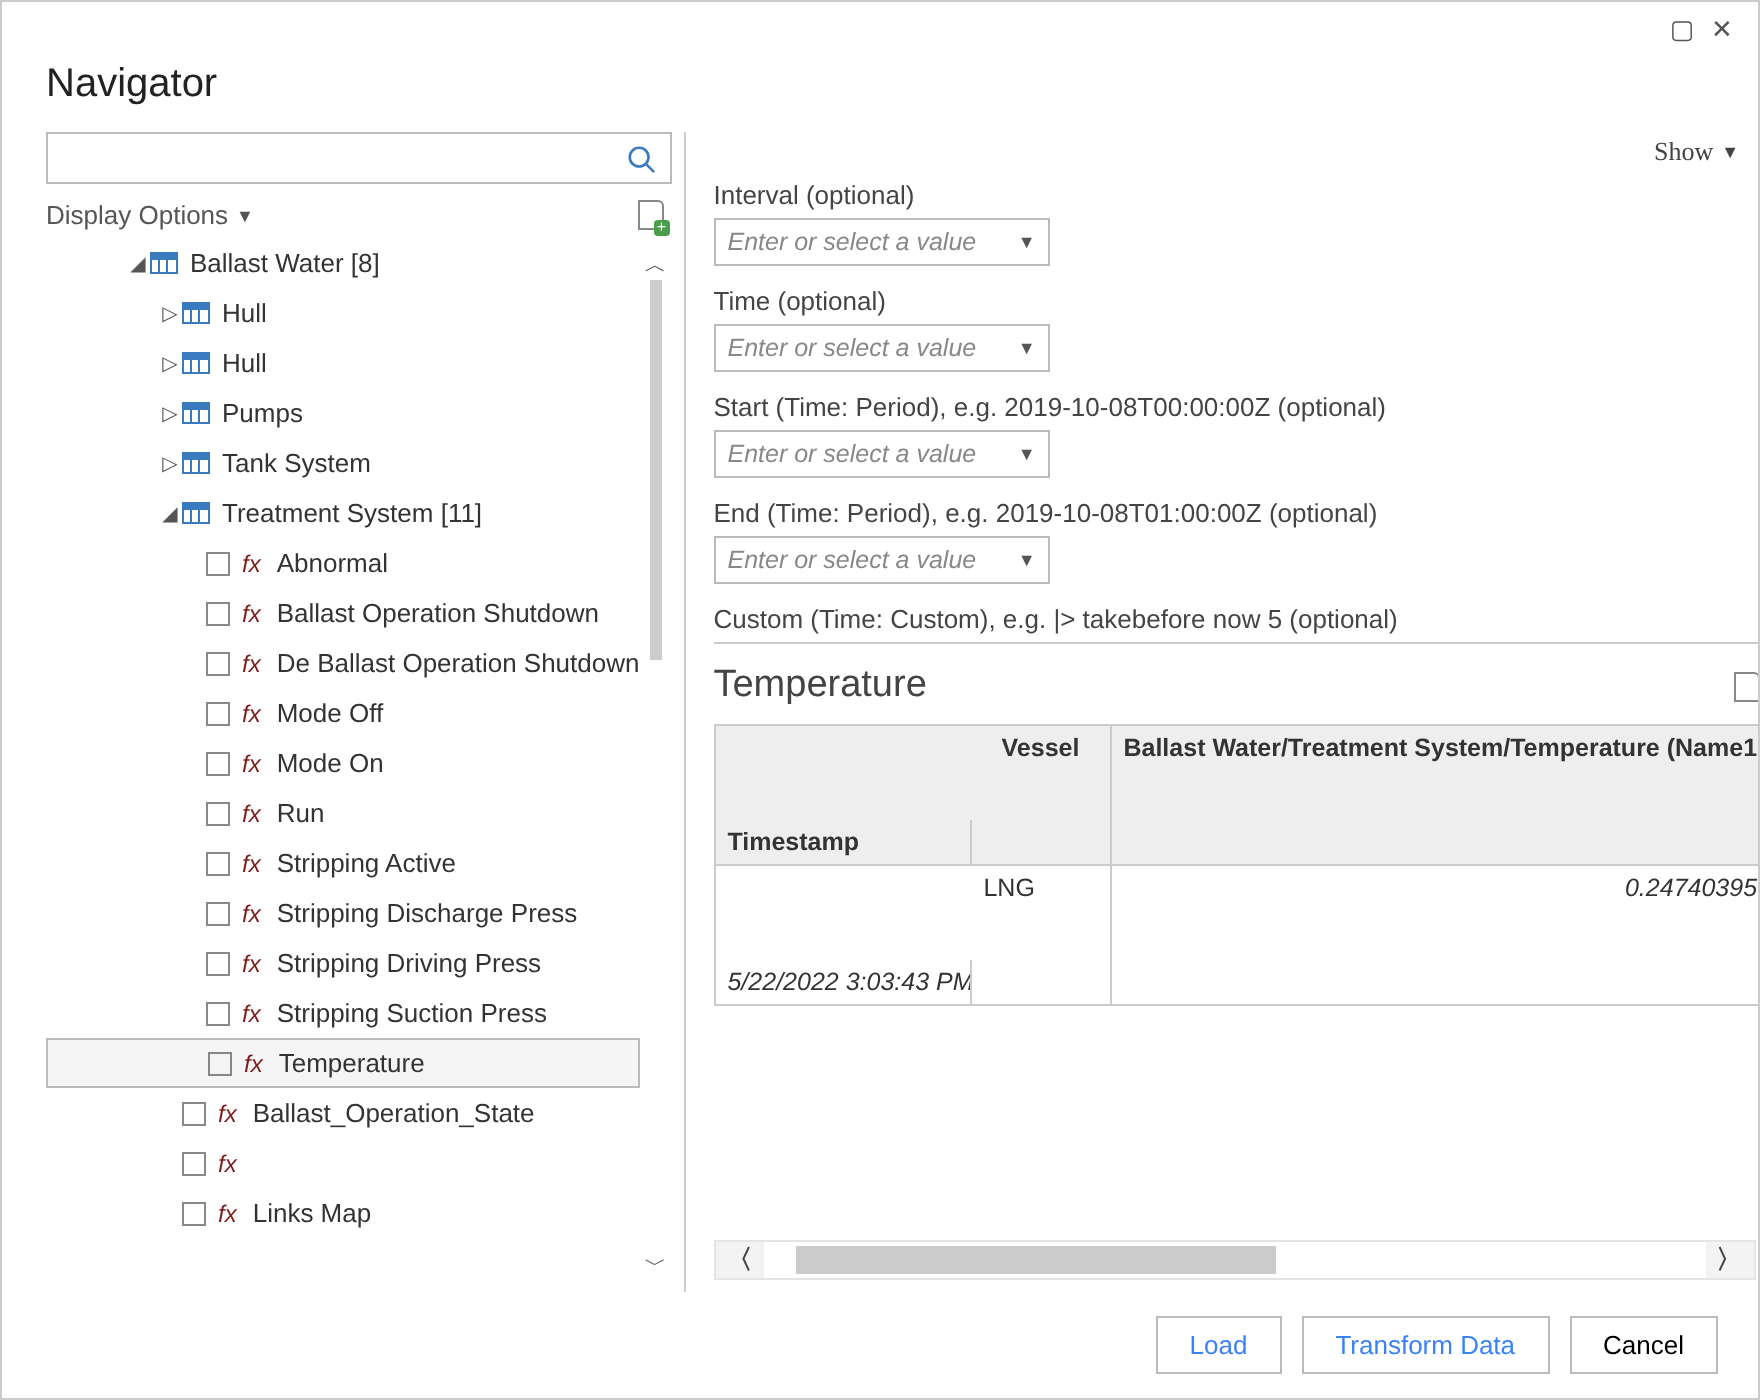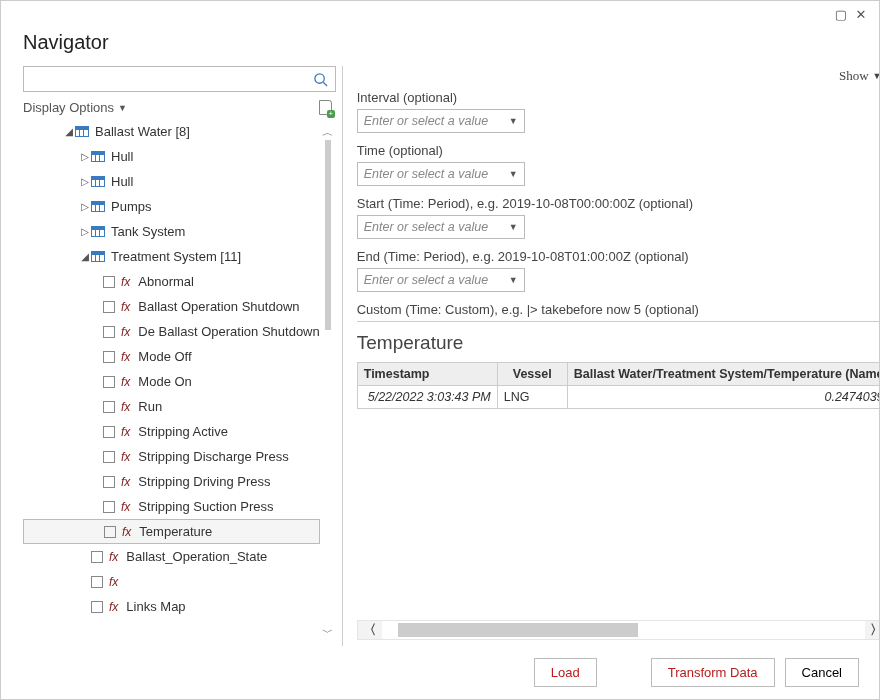--- a/index.html
+++ b/index.html
@@ -39,32 +39,32 @@
   .sel-inp .dd { color:#555; font-size:9px;}
   .btn-row { display:flex; gap:12px; margin-top:4px; margin-bottom:12px;}
   .btn { border:1px solid #888; background:#fff; padding:4px 14px; font-size:13px; cursor:pointer;}
   .hr { border-top:1px solid #ccc; margin:4px 0 10px 0;}
   .prev-header { display:flex; justify-content:space-between; align-items:center; padding-right:6px;}
   .prev-title { font-size:19px; color:#444; font-weight:400;}
   .table { border:1px solid #ccc; margin-top:8px; font-size:12.5px; }
   .table .hdr { display:flex; background:#eee; border-bottom:1px solid #ccc;}
   .table .row { display:flex; }
   .cell { padding:4px 6px; overflow:hidden; white-space:nowrap; }
-  .cell.c1 { width:140px; border-right:1px solid #ccc; text-align:right;}
+  .cell.c1 { width:128px; border-right:1px solid #ccc; text-align:right;margin-top:47px;}
   .cell.c2 { width:70px; border-right:1px solid #ccc;}
   .cell.c3 { flex:1; text-align:right; font-style:italic;}
   .hdr .cell { font-weight:600; text-align:center; font-style:normal;}
   .hdr .cell.c3 {text-align:left; font-style:normal;}
   .hscroll { display:flex; align-items:center; border:1px solid #e5e5e5; height:20px; margin-top:auto; margin-right:8px; margin-bottom:6px;}
   .hscroll .ha { width:24px; text-align:center; color:#444; font-weight:600; cursor:pointer; background:#f3f3f3;}
   .hscroll .track { flex:1; position:relative; height:100%; }
   .hscroll .th { position:absolute; left:16px; width:240px; top:2px; bottom:2px; background:#ccc;}
   .footer { display:flex; justify-content:flex-end; gap:10px; padding:12px 20px; }
   .fbtn { border:1px solid #bbb; padding:6px 16px; font-size:13px; background:#fff; cursor:pointer;}
-  .fbtn.disabled { color:#b91c1c; cursor:default;margin-left:44px;}
+  .fbtn.disabled { color:#3b82f6; cursor:default;}
   .doc-icon { width:13px; height:15px; position:relative; display:inline-block;}
   .doc-icon::before { content:""; position:absolute; inset:0; border:1px solid #888; border-top-right-radius:3px; background:#fff;}
   .doc-icon .plus { position:absolute; right:-3px; bottom:-3px; width:8px; height:8px; background:#4a9e4a; color:#fff; font-size:8px; line-height:8px; text-align:center; border-radius:2px;}
 </style>
 </head>
 <body>
 
 <div class="window">
 
   <div class="titlebar">

